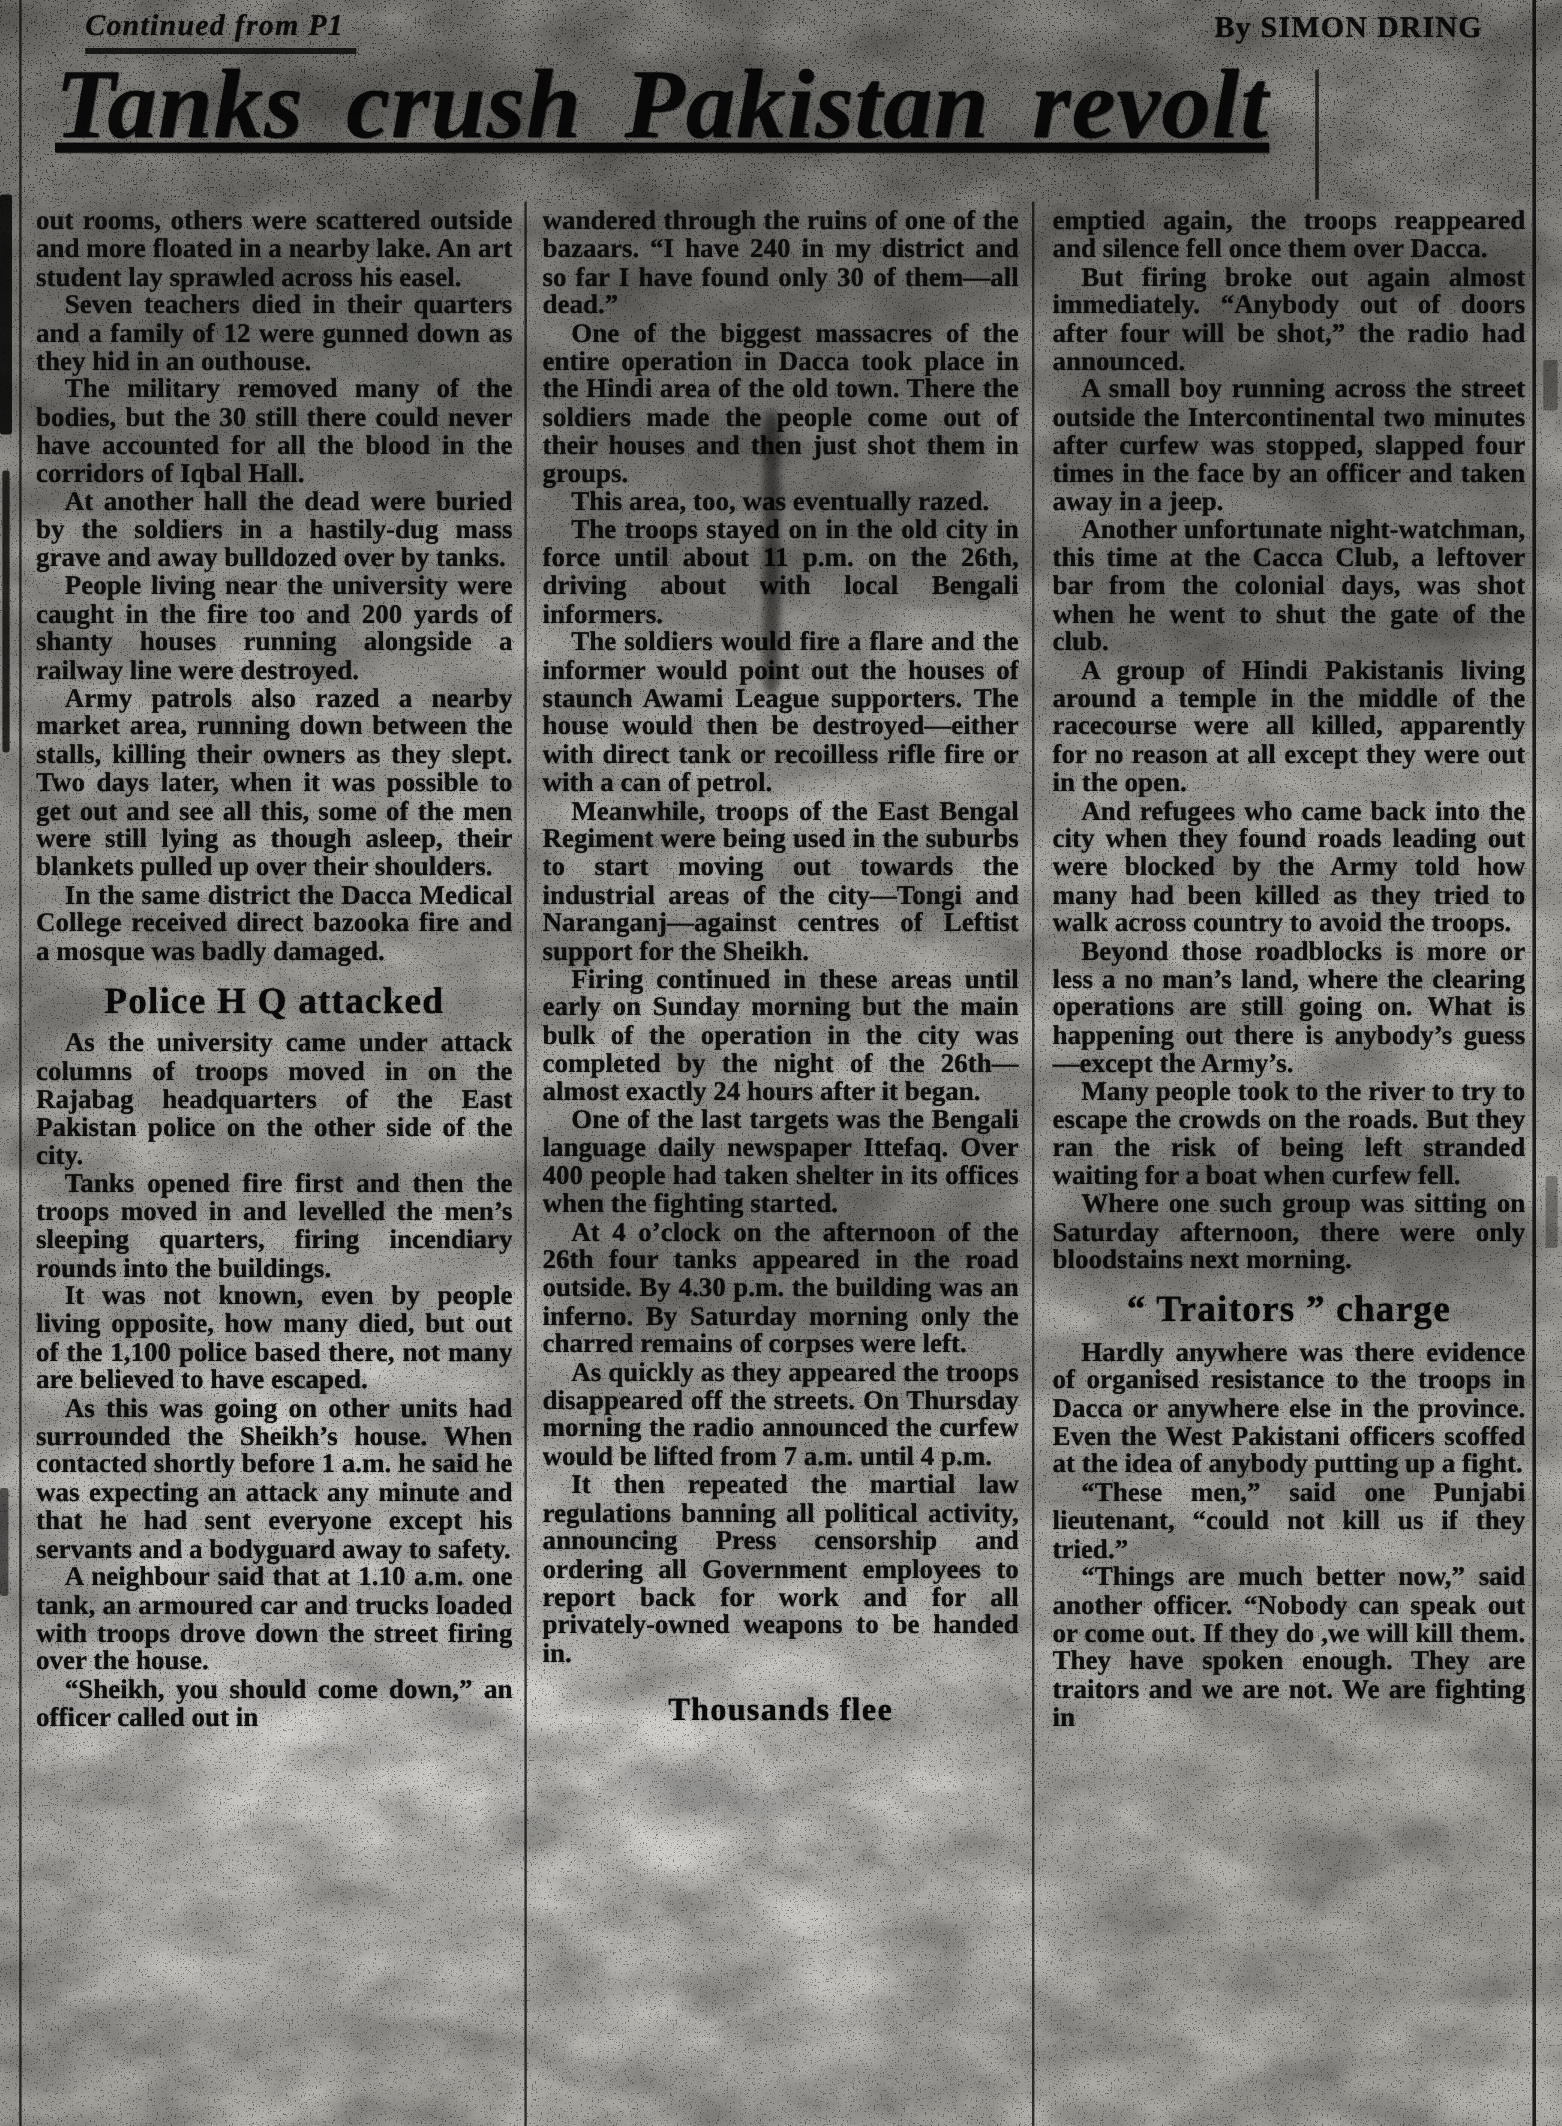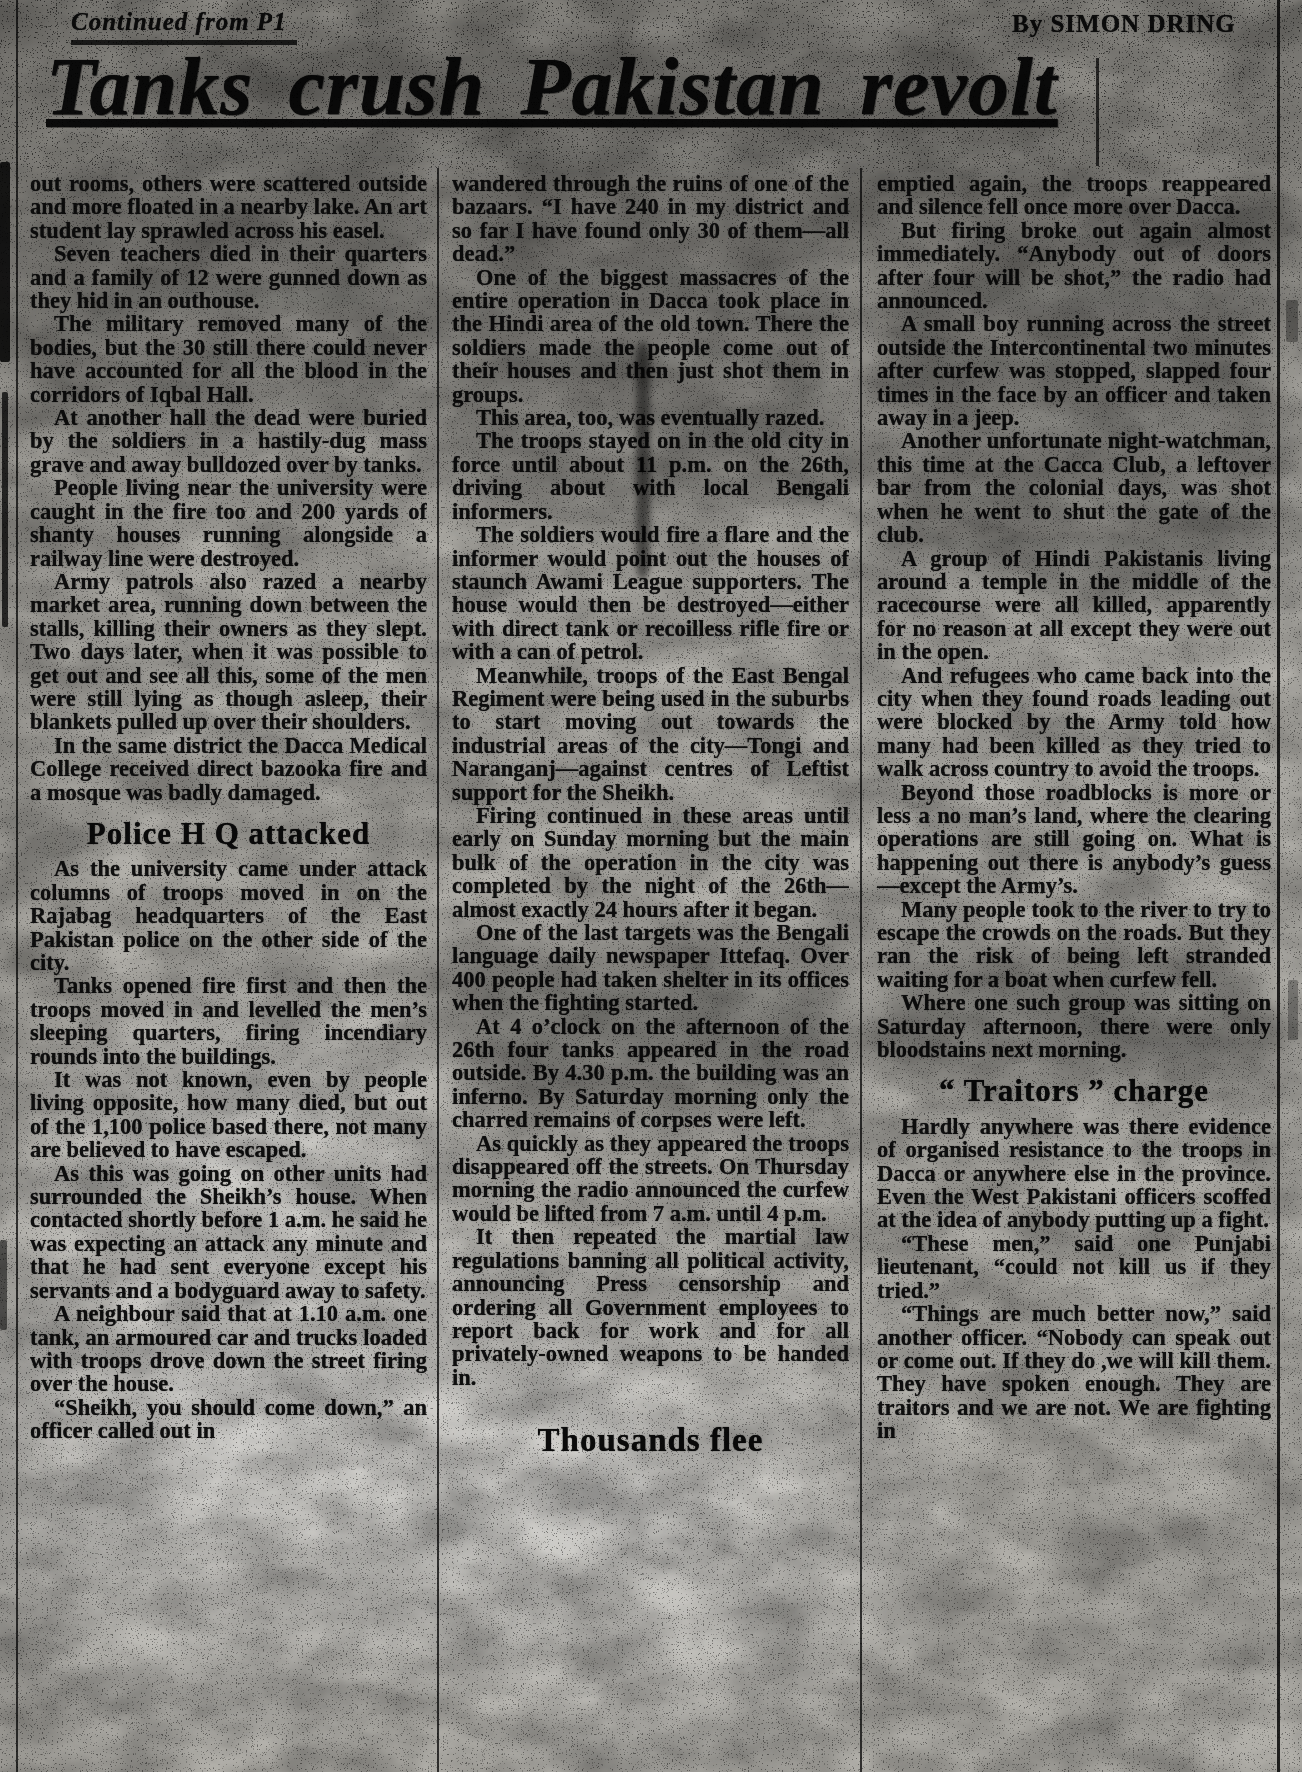--- a/index.html
+++ b/index.html
@@ -95,25 +95,25 @@
     <p>One of the biggest massacres of the entire operation in Dacca took place in the Hindi area of the old town. There the soldiers made the people come out of their houses and then just shot them in groups.</p>
     <p>This area, too, was eventually razed.</p>
     <p>The troops stayed on in the old city in force until about 11 p.m. on the 26th, driving about with local Bengali informers.</p>
     <p>The soldiers would fire a flare and the informer would point out the houses of staunch Awami League supporters. The house would then be destroyed—either with direct tank or recoilless rifle fire or with a can of petrol.</p>
     <p>Meanwhile, troops of the East Bengal Regiment were being used in the suburbs to start moving out towards the industrial areas of the city—Tongi and Naranganj—against centres of Leftist support for the Sheikh.</p>
     <p>Firing continued in these areas until early on Sunday morning but the main bulk of the operation in the city was completed by the night of the 26th—almost exactly 24 hours after it began.</p>
     <p>One of the last targets was the Bengali language daily newspaper Ittefaq. Over 400 people had taken shelter in its offices when the fighting started.</p>
     <p>At 4 o’clock on the afternoon of the 26th four tanks appeared in the road outside. By 4.30 p.m. the building was an inferno. By Saturday morning only the charred remains of corpses were left.</p>
     <p>As quickly as they appeared the troops disappeared off the streets. On Thursday morning the radio announced the curfew would be lifted from 7 a.m. until 4 p.m.</p>
     <p>It then repeated the martial law regulations banning all political activity, announcing Press censorship and ordering all Government employees to report back for work and for all privately-owned weapons to be handed in.</p>
-    <h2 class="subhead" style="font-size:33px;margin-top:40px;">Thousands flee</h2>
+    <h2 class="subhead" style="font-size:27px;margin-top:24px;">Thousands flee</h2>
   </div>
 
   <div class="col col-3">
-    <p class="cont">emptied again, the troops reappeared and silence fell once more over Dacca.</p>
+    <p class="cont">emptied again, the troops reappeared and silence fell once them over Dacca.</p>
     <p>But firing broke out again almost immediately. “Anybody out of doors after four will be shot,” the radio had announced.</p>
     <p>A small boy running across the street outside the Intercontinental two minutes after curfew was stopped, slapped four times in the face by an officer and taken away in a jeep.</p>
     <p>Another unfortunate night-watchman, this time at the Cacca Club, a leftover bar from the colonial days, was shot when he went to shut the gate of the club.</p>
     <p>A group of Hindi Pakistanis living around a temple in the middle of the racecourse were all killed, apparently for no reason at all except they were out in the open.</p>
     <p>And refugees who came back into the city when they found roads leading out were blocked by the Army told how many had been killed as they tried to walk across country to avoid the troops.</p>
     <p>Beyond those roadblocks is more or less a no man’s land, where the clearing operations are still going on. What is happening out there is anybody’s guess—except the Army’s.</p>
     <p>Many people took to the river to try to escape the crowds on the roads. But they ran the risk of being left stranded waiting for a boat when curfew fell.</p>
     <p>Where one such group was sitting on Saturday afternoon, there were only bloodstains next morning.</p>
     <h2 class="subhead">“ Traitors ” charge</h2>
     <p>Hardly anywhere was there evidence of organised resistance to the troops in Dacca or anywhere else in the province. Even the West Pakistani officers scoffed at the idea of anybody putting up a fight.</p>

